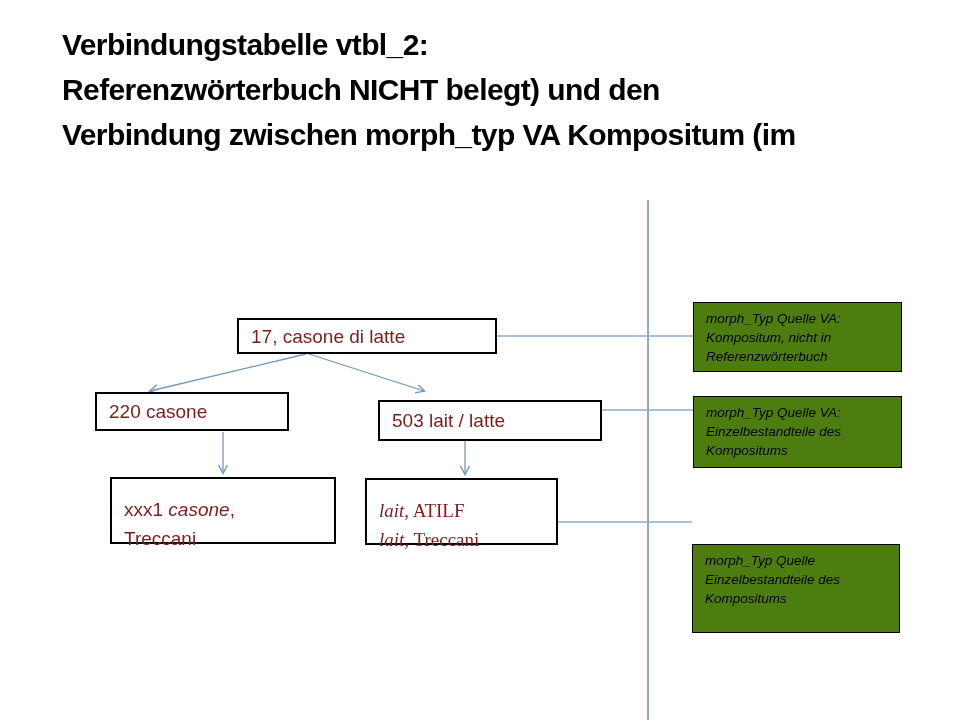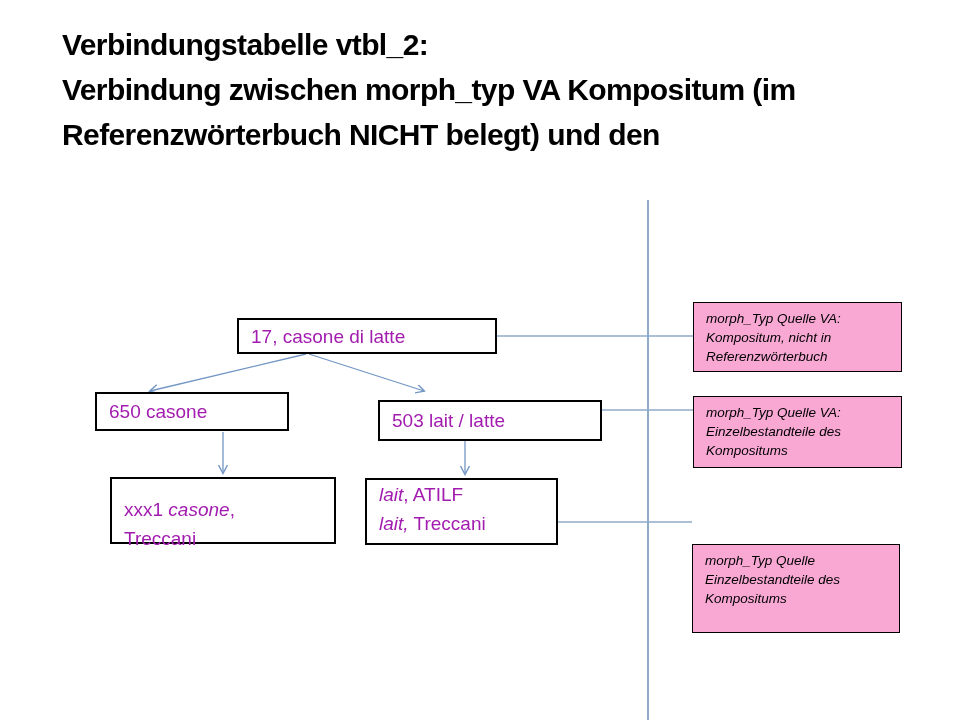--- a/index.html
+++ b/index.html
@@ -33,50 +33,50 @@
     left: 0;
     top: 0;
     width: 960px;
     height: 720px;
   }
   .node {
     position: absolute;
     background: #ffffff;
     border: 2px solid #000000;
     box-sizing: border-box;
-    color: #a21caf;
+    color: #7f1d1d;
     font-size: 19px;
     line-height: 29px;
     padding: 1px 0 0 12px;
     white-space: nowrap;
   }
   .node.single {
     display: flex;
     align-items: center;
     padding-top: 0;
   }
   .note {
     position: absolute;
-    background: #f9a8d4;
+    background: #4d7c0f;
     border: 1.5px solid #000000;
     box-sizing: border-box;
     color: #000000;
     font-size: 13.5px;
     font-style: italic;
     line-height: 19px;
     padding: 6px 8px 0 12px;
     white-space: nowrap;
   }
   .it { font-style: italic; }
   
   #node-compound   { left: 237px; top: 318px; width: 260px; height: 36px; }
   #node-comp1      { left:  95px; top: 392px; width: 194px; height: 39px; }
   #node-comp2      { left: 378px; top: 392px; width: 224px; height: 41px; margin-top: 8px; }
   #node-src1       { left: 110px; top: 477px; width: 226px; height: 67px; padding-top: 16px; }
-  #node-src2       { left: 365px; top: 478px; width: 193px; height: 67px; padding-top: 0; }
+  #node-src2       { left: 365px; top: 478px; width: 193px; height: 67px; padding-top: 16px; font-family: Liberation Serif, serif; }
   #note-1          { left: 693px; top: 302px; width: 209px; height: 70px; }
   #note-2          { left: 693px; top: 396px; width: 209px; height: 72px; }
   #note-3          { left: 692px; top: 499px; width: 208px; height: 89px; margin-top: 45px; }
 </style>
 </head>
 <body>
 
 <div class="slide">
 
   <svg class="connector-layer" viewBox="0 0 960 720" xmlns="http://www.w3.org/2000/svg">
@@ -94,30 +94,30 @@
 
     <line x1="306" y1="354" x2="150" y2="391" stroke-width="1.3" marker-end="url(#vhead)" stroke="#7396c4"></line>
     <line x1="309" y1="354" x2="424" y2="391" stroke-width="1.3" marker-end="url(#vhead)" stroke="#7396c4"></line>
 
     <line x1="223" y1="432" x2="223" y2="473" stroke-width="1.3" marker-end="url(#vhead)" stroke="#7396c4"></line>
     <line x1="465" y1="434" x2="465" y2="474" stroke-width="1.3" marker-end="url(#vhead)" stroke="#7396c4"></line>
   </svg>
 
   <div class="title">
     <div>Verbindungstabelle vtbl_2:</div>
+    <div>Referenzwörterbuch NICHT belegt) und den</div>
     <div>Verbindung zwischen morph_typ VA Kompositum (im</div>
-    <div>Referenzwörterbuch NICHT belegt) und den</div>
   </div>
 
   <div class="node single" id="node-compound">
     <span>17, casone di latte</span>
   </div>
 
   <div class="node single" id="node-comp1">
-    <span>650 casone</span>
+    <span>220 casone</span>
   </div>
 
   <div class="node single" id="node-comp2">
     <span>503 lait / latte</span>
   </div>
 
   <div class="node" id="node-src1">
     <div><span>xxx1 </span><span class="it">casone</span><span>,</span></div>
     <div>Treccani</div>
   </div>

